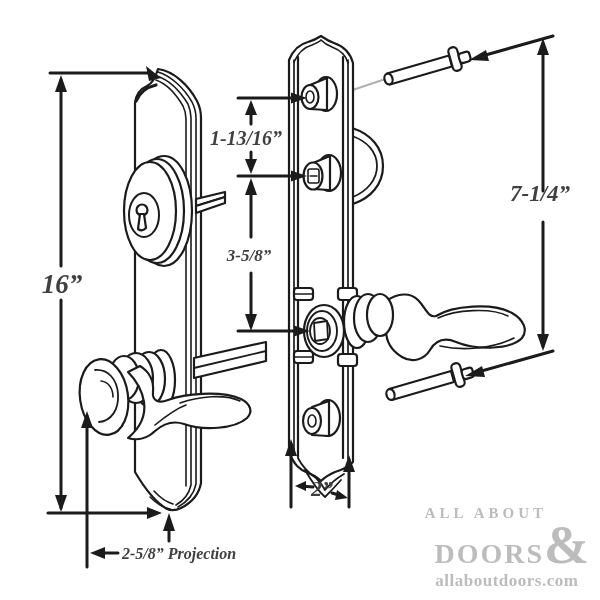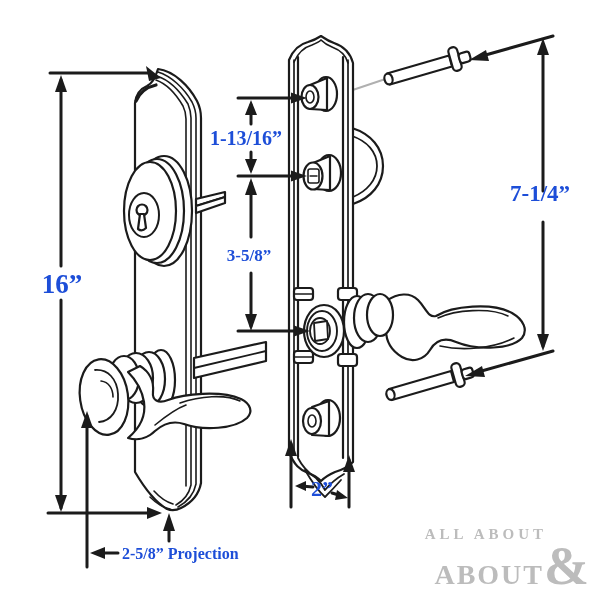--- a/index.html
+++ b/index.html
@@ -2,22 +2,23 @@
 <html><head>
 <meta charset="utf-8">
 <style>
   html,body{margin:0;padding:0;background:#fff;}
   .stage{
     position:relative;width:600px;height:600px;background:#fff;overflow:hidden;
     font-family:"Liberation Serif","DejaVu Serif",serif;
   }
   .stage svg{position:absolute;left:0;top:0;}
   .dim-label{
-    position:absolute;font-weight:bold;color:#1d4ed8;white-space:nowrap;
+    position:absolute;font-weight:bold;color:#404040;white-space:nowrap;
     transform:translate(-50%,-50%);
+    font-style:italic;
   }
   .dim-label.left-anchor{transform:translate(0,-50%);}
   .lbl-12{left:62px;top:284px;font-size:27px;}
   .lbl-113{left:246px;top:138px;font-size:20px;}
   .lbl-358{left:249px;top:256px;font-size:17px;}
   .lbl-714{left:540px;top:194px;font-size:23px;}
   .lbl-2{left:322px;top:489px;font-size:22px;}
   .lbl-proj{left:122px;top:554px;font-size:16px;text-align:right;}
   .watermark{
     position:absolute;right:11px;bottom:11px;color:#bcbcbc;font-weight:bold;
@@ -244,18 +245,19 @@
 <div class="dim-label lbl-12">16”</div>
 <div class="dim-label lbl-113">1-13/16”</div>
 <div class="dim-label lbl-358">3-5/8”</div>
 <div class="dim-label lbl-714">7-1/4”</div>
 <div class="dim-label lbl-2">2”</div>
 <div class="dim-label left-anchor lbl-proj">2-5/8” Projection</div>
 
 <div class="watermark">
   <div class="wm-top">ALL ABOUT</div>
   <div class="wm-row">
-    <span class="wm-doors">ABOUT</span>
+    <span class="wm-doors">DOORS</span>
         <span class="wm-amp">&amp;</span>
   </div>
+  <div class="wm-url">allaboutdoors.com</div>
 </div>
 
 </div>
 
 </body></html>

